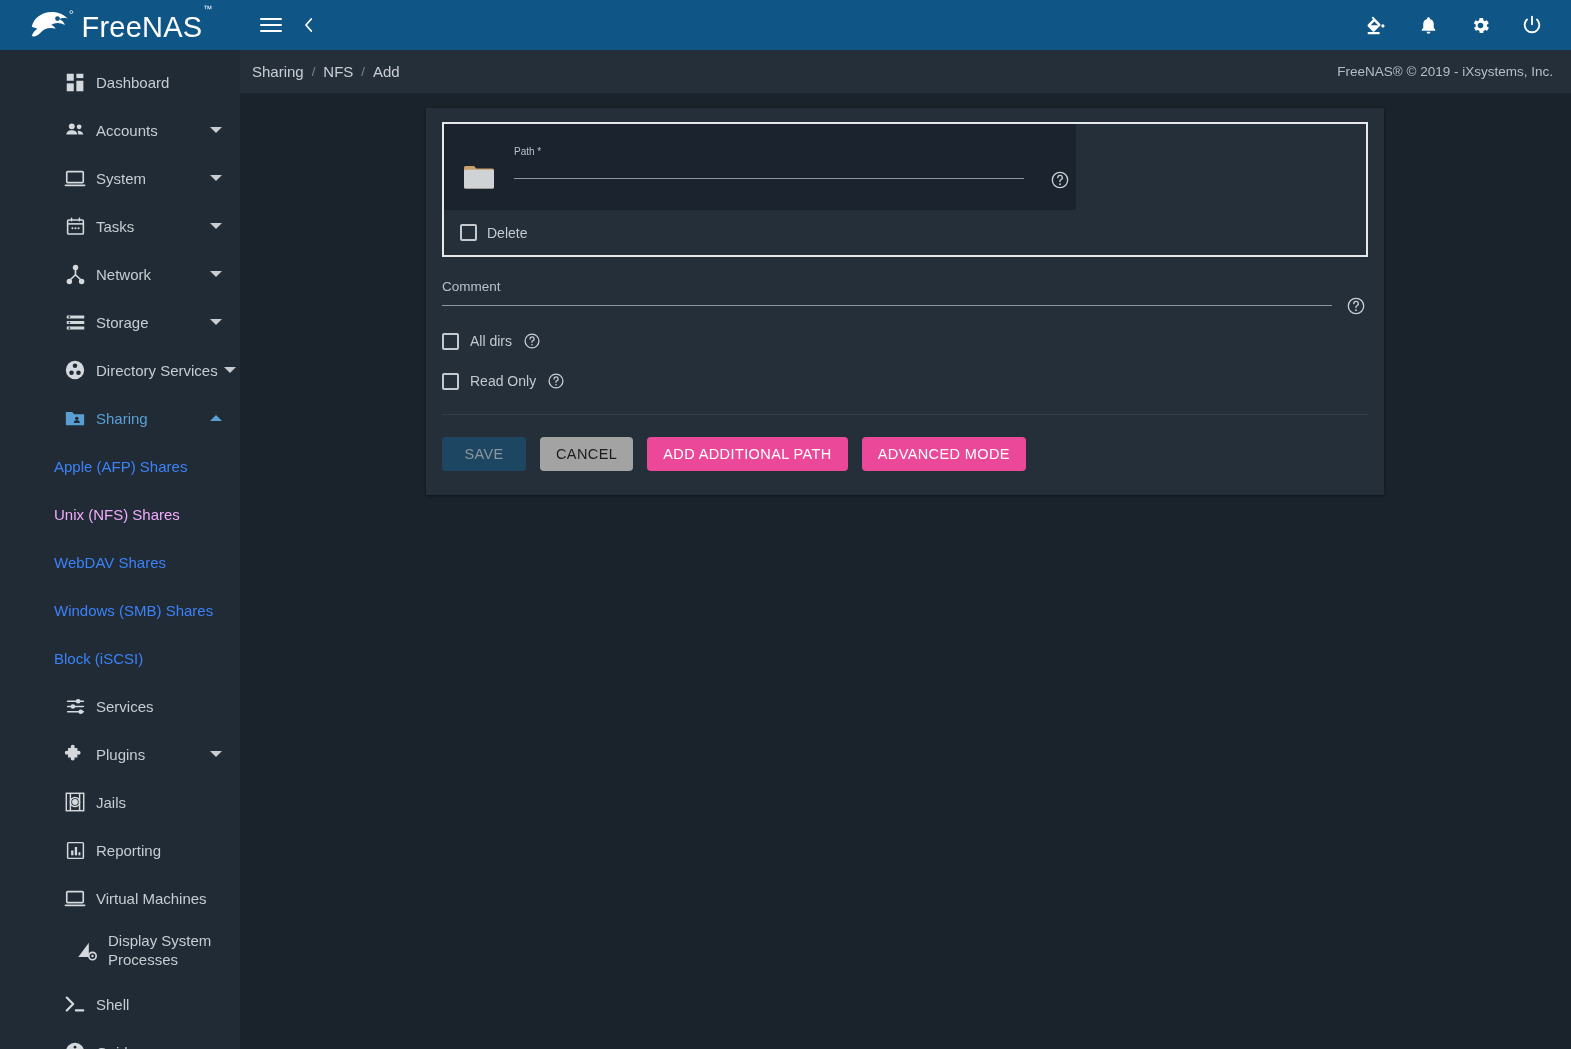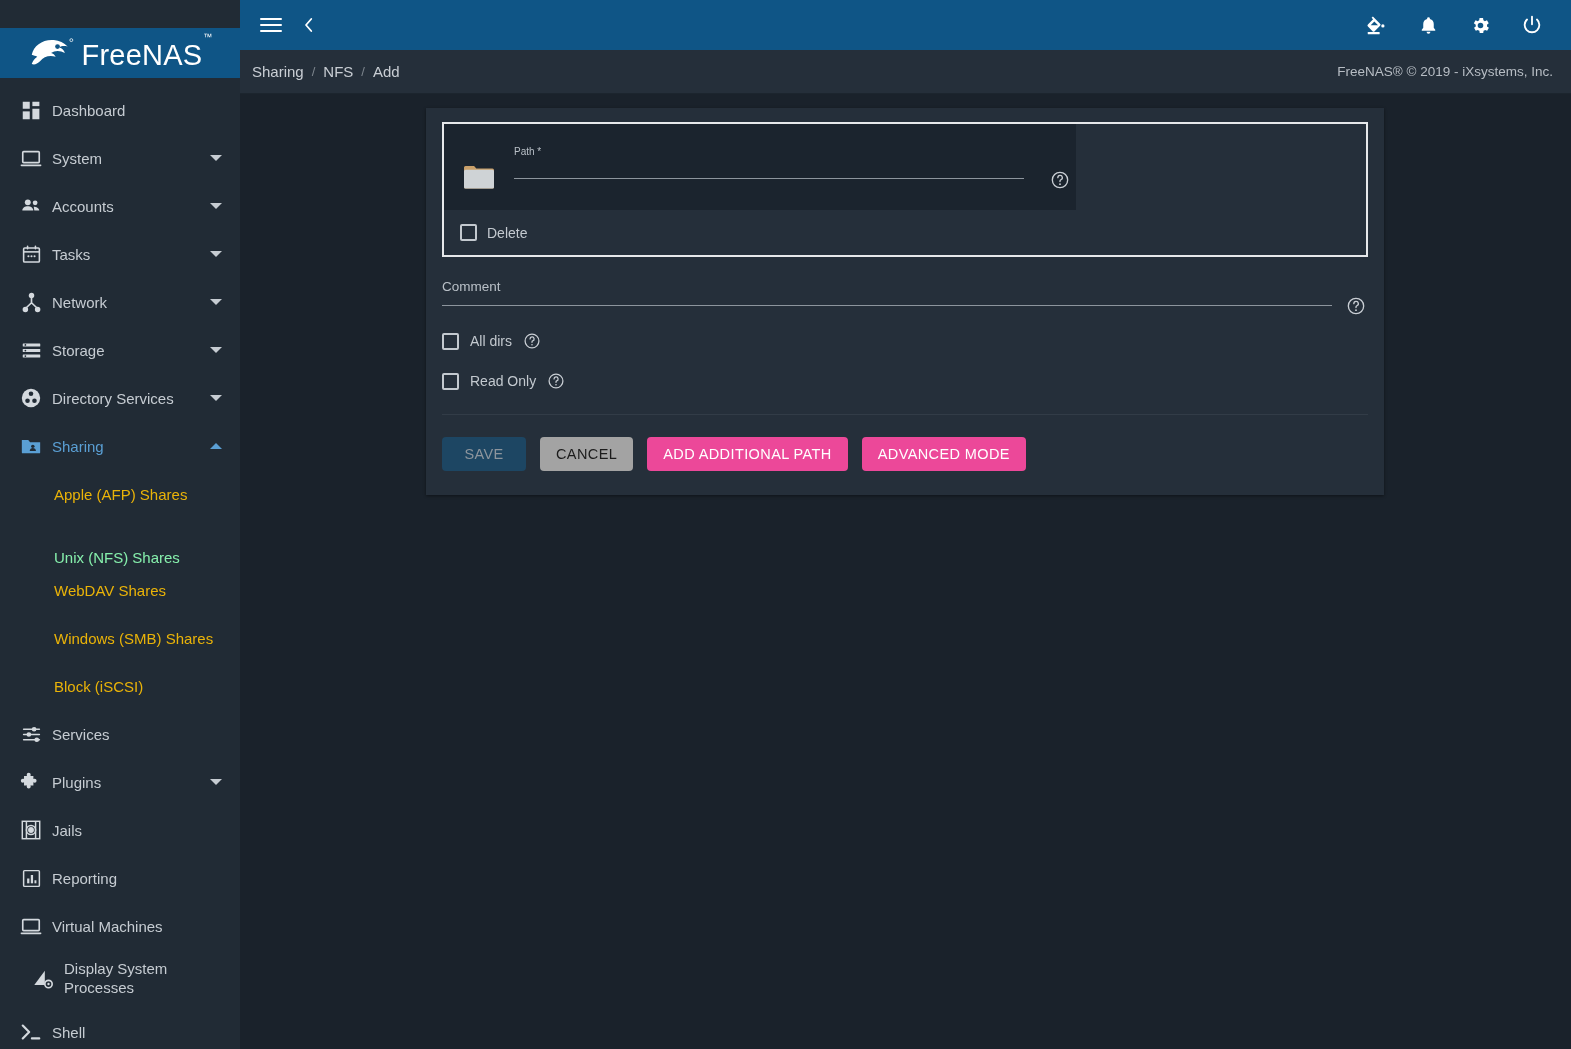--- a/index.html
+++ b/index.html
@@ -17,55 +17,55 @@
   .sidebar {
     width: 240px; min-width: 240px; height: 1049px;
     background: #212b35;
     overflow: hidden;
     position: relative;
   }
   .brand {
     height: 50px; background: #0f5586;
     display: flex; align-items: center; justify-content: center;
     color: #fff;
-    margin-top: 28px;
   }
   .brand-logo { display: flex; align-items: flex-end; gap: 7px; }
   .brand-mark { width: 46px; height: 34px; display:block; }
   .brand-text {
     font-size: 29px; letter-spacing: .2px; color: #fff;
     font-family: "Liberation Sans", sans-serif; position: relative;
     line-height: 1;
   }
   .brand-text sup { font-size: 9px; position: relative; top: -14px; left: 1px; }
 
   .nav { padding-top: 8px; }
   .nav-item {
     display: flex; align-items: center;
     height: 48px; padding: 0 18px 0 10px;
     color: #c6ccd2; font-size: 15px; cursor: pointer;
     position: relative;
+    margin-left: 44px;
   }
   .nav-item .ico {
     width: 42px; min-width: 42px; display: flex; align-items: center; justify-content: center;
     color: #d4d9de;
   }
   .nav-item .lbl { flex: 1; white-space: nowrap; }
   .nav-item.active { color: #5a9fd4; }
   .nav-item.active .ico { color: #5a9fd4; }
   .nav-item.two-line { height: 58px; padding-left: 22px; }
   .nav-item.two-line .lbl { white-space: normal; line-height: 1.25; }
   .caret { width: 0; height: 0; border-left: 6px solid transparent; border-right: 6px solid transparent; border-top: 6px solid #c6ccd2; margin-left: 6px; }
   .caret.up { border-top: none; border-bottom: 6px solid #5a9fd4; }
   .subnav-item {
     display: flex; align-items: center; height: 48px;
-    padding-left: 54px; color: #eab308; font-size: 15px; cursor: pointer;
+    padding-left: 54px; color: #3b82f6; font-size: 15px; cursor: pointer;
     white-space: nowrap;
   }
-  .subnav-item.active { color: #86efac; align-items: flex-end; }
+  .subnav-item.active { color: #f0abfc; }
 
   
   .main { flex: 1; height: 1049px; display: flex; flex-direction: column; background:#1a222b; }
   .topbar {
     height: 50px; background: #0f5586; display: flex; align-items: center;
     padding: 0 22px 0 20px; color: #fff; gap: 18px;
   }
   .topbar .spacer { flex: 1; }
   .icon-btn { display:flex; align-items:center; justify-content:center; width: 34px; height: 34px; cursor: pointer; color:#fff; }
   .hamburger { width: 22px; display: flex; flex-direction: column; gap: 4px; cursor: pointer; }
@@ -174,39 +174,39 @@
               <rect x="13" y="2" width="8" height="5"></rect>
               <rect x="13" y="10" width="8" height="12"></rect>
               <rect x="2" y="13" width="8" height="9"></rect>
             </svg>
         </span>
         <span class="lbl">Dashboard</span>
       </div>
 
       <div class="nav-item">
         <span class="ico">
-          <svg width="22" height="22" viewBox="0 0 24 24" fill="none" stroke="currentColor" stroke-width="1.8">
-              <rect x="3" y="5" width="18" height="12" rx="1"></rect>
-              <path d="M1.5 20h21" stroke-linecap="round"></path>
-            </svg>
-        </span>
-        <span class="lbl">System</span>
-        <span class="caret"></span>
-      </div>
-
-      <div class="nav-item">
-        <span class="ico">
           <svg width="22" height="22" viewBox="0 0 24 24" fill="currentColor">
               <circle cx="8.5" cy="8" r="3.2"></circle>
               <circle cx="16.5" cy="8.5" r="2.6"></circle>
               <path d="M2.5 17c0-3 3-4.6 6-4.6s6 1.6 6 4.6z"></path>
               <path d="M15 12.8c2.6 0 6 1.3 6 4.2h-5.4z"></path>
             </svg>
         </span>
         <span class="lbl">Accounts</span>
+        <span class="caret"></span>
+      </div>
+
+      <div class="nav-item">
+        <span class="ico">
+          <svg width="22" height="22" viewBox="0 0 24 24" fill="none" stroke="currentColor" stroke-width="1.8">
+              <rect x="3" y="5" width="18" height="12" rx="1"></rect>
+              <path d="M1.5 20h21" stroke-linecap="round"></path>
+            </svg>
+        </span>
+        <span class="lbl">System</span>
         <span class="caret"></span>
       </div>
 
       <div class="nav-item">
         <span class="ico">
           <svg width="21" height="21" viewBox="0 0 24 24" fill="none" stroke="currentColor" stroke-width="1.8">
               <rect x="3" y="4.5" width="18" height="16" rx="1.2"></rect>
               <path d="M3 9h18"></path>
               <path d="M7.5 2.5v3M16.5 2.5v3" stroke-linecap="round"></path>
               <circle cx="8.5" cy="14" r="1.2" fill="currentColor" stroke="none"></circle>

